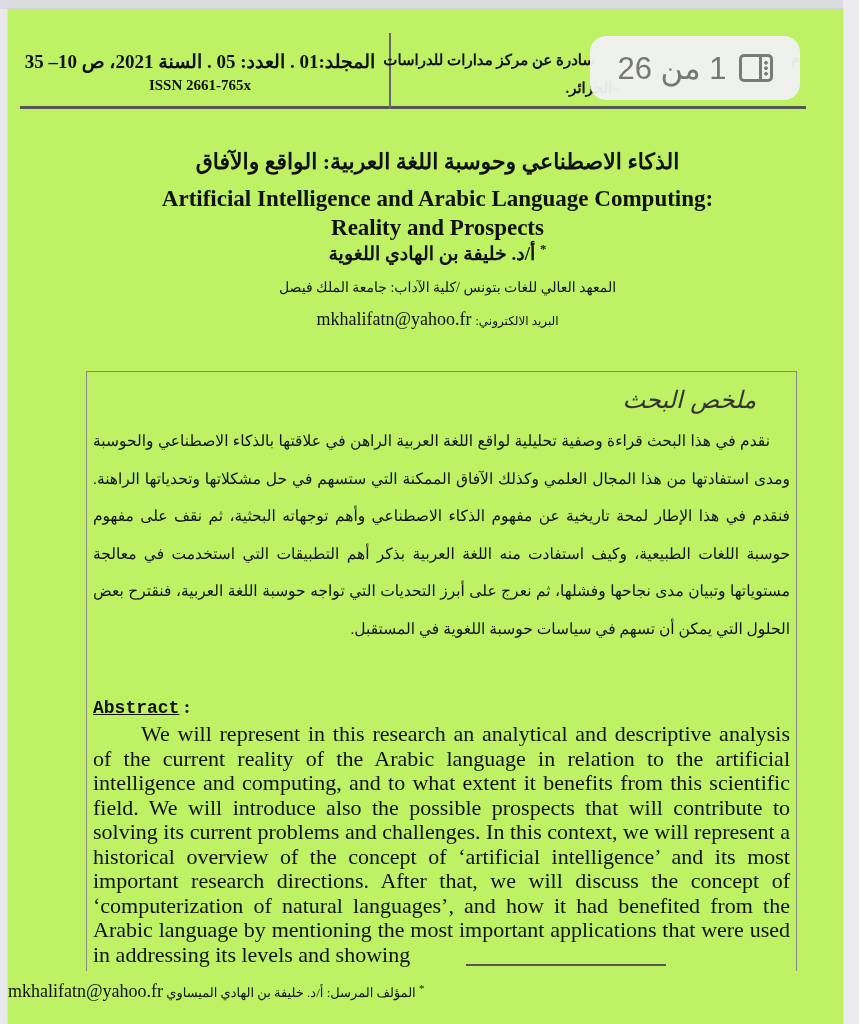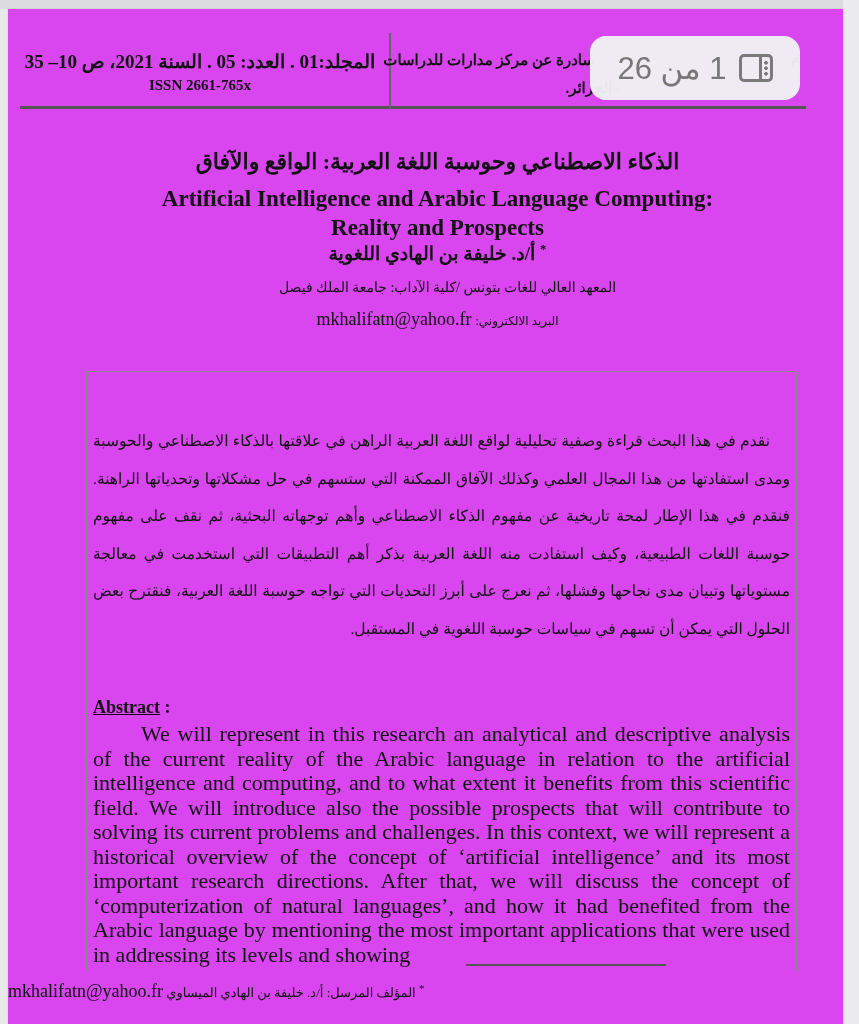--- a/index.html
+++ b/index.html
@@ -9,21 +9,21 @@
     font-family: "Liberation Serif", "DejaVu Serif", serif;
     color: #111;
     position: relative;
   }
   .viewer-topbar {
     position: absolute; left: 0; top: 0; width: 859px; height: 9px;
     background: #dcdce0;
   }
   .page {
     position: absolute; left: 8px; top: 9px; width: 835px; height: 1015px;
-    background: #d946ef;
+    background: #bef264;
     box-shadow: 0 0 2px rgba(0,0,0,0.15);
   }
   .right-gutter {
     position: absolute; left: 843px; top: 0; width: 16px; height: 1024px;
     background: #ececef;
   }
   
   .journal-header {
     position: absolute; left: 12px; top: 14px; width: 786px; height: 86px;
     border-bottom: 3px solid #555;
@@ -105,21 +105,21 @@
     text-align-last: right;
   }
   .abstract-ar p { text-indent: 20px; }
   .keywords {
     direction: rtl; text-align: right;
   }
   .keywords b { font-weight: bold; }
   .abstract-en-heading {
     position: absolute; left: 6px; top: 325px; font-size: 18px; font-weight: bold;
   }
-  .abstract-en-heading span.u { text-decoration: underline; }
+  .abstract-en-heading span.u { text-decoration: underline; font-family: Liberation Mono, monospace; }
   .abstract-en {
     position: absolute; left: 6px; right: 6px; top: 350px;
     font-size: 22px; line-height: 24.5px; text-align: justify; text-indent: 48px;
   }
   
   .footnote-rule {
     position: absolute; left: 458px; top: 955px; width: 200px; height: 1.5px; background: #555;
   }
   .footnote {
     position: absolute; left: 0; right: 70px; top: 972px;
@@ -157,20 +157,21 @@
     <sup>*</sup>
     <span>أ/د. خليفة بن الهادي اللغوية</span>
   </div>
   <div class="affiliation">المعهد العالي للغات بتونس /كلية الآداب: جامعة الملك فيصل</div>
   <div class="email-line">
     <span class="lbl">البريد الالكتروني:</span>
     <span class="val">mkhalifatn@yahoo.fr</span>
   </div>
 
   <div class="abstract-box">
+    <div class="abstract-ar-heading">ملخص البحث</div>
     <div class="abstract-ar">
       <p>نقدم في هذا البحث قراءة وصفية تحليلية لواقع اللغة العربية الراهن في علاقتها بالذكاء الاصطناعي والحوسبة ومدى استفادتها من هذا المجال العلمي وكذلك الآفاق الممكنة التي ستسهم في حل مشكلاتها وتحدياتها الراهنة. فنقدم في هذا الإطار لمحة تاريخية عن مفهوم الذكاء الاصطناعي وأهم توجهاته البحثية، ثم نقف على مفهوم حوسبة اللغات الطبيعية، وكيف استفادت منه اللغة العربية بذكر أهم التطبيقات التي استخدمت في معالجة مستوياتها وتبيان مدى نجاحها وفشلها، ثم نعرج على أبرز التحديات التي تواجه حوسبة اللغة العربية، فنقترح بعض الحلول التي يمكن أن تسهم في سياسات حوسبة اللغوية في المستقبل.</p>
     </div>
     <div class="abstract-en-heading">
       <span class="u">Abstract</span><span> :</span>
     </div>
     <div class="abstract-en">We will represent in this research an analytical and descriptive analysis of the current reality of the Arabic language in relation to the artificial intelligence and computing, and to what extent it benefits from this scientific field. We will introduce also the possible prospects that will contribute to solving its current problems and challenges. In this context, we will represent a historical overview of the concept of ‘artificial intelligence’ and its most important research directions. After that, we will discuss the concept of ‘computerization of natural languages’, and how it had benefited from the Arabic language by mentioning the most important applications that were used in addressing its levels and showing</div>
   </div>
 
   <div class="footnote-rule"></div>

